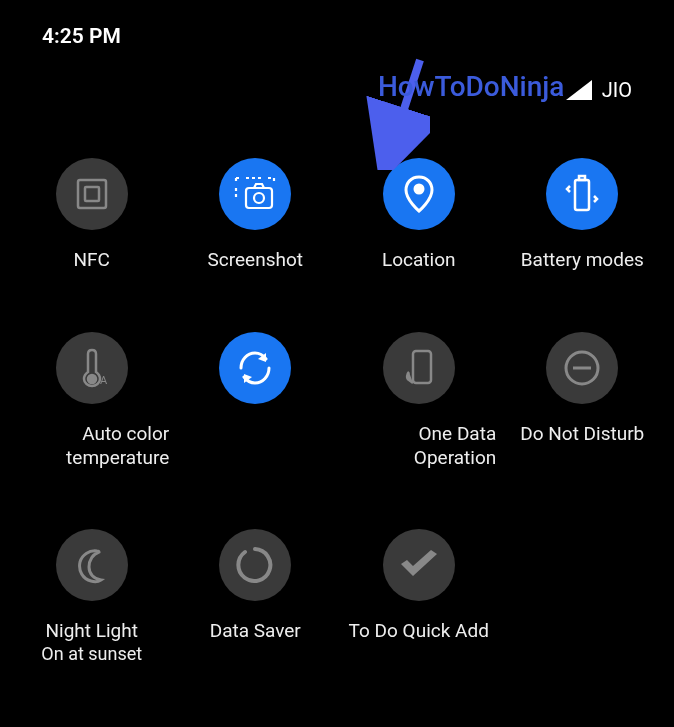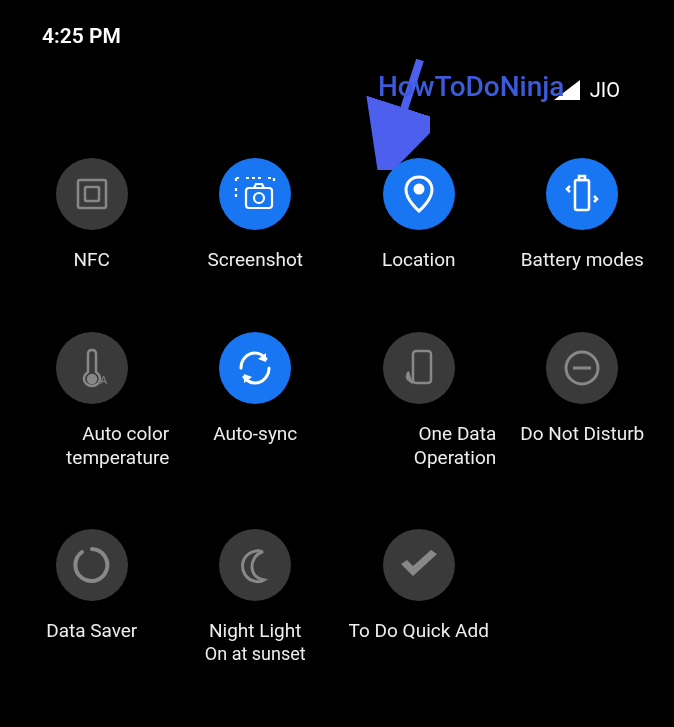--- a/index.html
+++ b/index.html
@@ -39,21 +39,21 @@
     }
     .arrow {
       position: absolute;
       top: 50px;
       left: 320px;
       z-index: 9;
     }
     .status-icons {
       position: absolute;
       top: 78px;
-      right: 54px;
+      right: 42px;
       display: flex;
       align-items: center;
       gap: 6px;
     }
     .signal-icon {
       width: 0;
       height: 0;
       border-style: solid;
       border-width: 0 0 20px 26px;
       border-color: transparent transparent #fff transparent;
@@ -193,21 +193,20 @@
 
   <div class="tile">
     <div class="tile-icon active">
       <svg width="38" height="38" viewBox="0 0 38 38" fill="none" stroke="#fff" stroke-width="3">
         <path d="M30 10 C27 6 23 4 19 4 C11 4 5 11 5 19" stroke-linecap="round"></path>
         <path d="M8 28 C11 32 15 34 19 34 C27 34 33 27 33 19" stroke-linecap="round"></path>
         <polygon points="30,4 30,13 22,10" fill="#fff" stroke="none"></polygon>
         <polygon points="8,34 8,25 16,28" fill="#fff" stroke="none"></polygon>
       </svg>
     </div>
-    <div class="tile-label">Auto-sync</div>
   </div>
 
   <div class="tile">
     <div class="tile-icon inactive">
       <svg width="36" height="40" viewBox="0 0 36 40" fill="none" stroke="#888" stroke-width="2.5">
         <rect x="12" y="3" width="18" height="32" rx="3"></rect>
         <path d="M8 24 C6 26 5 30 8 32 L12 35" fill="#888" stroke="#888"></path>
       </svg>
     </div>
     <div class="tile-label">One Data Operation</div>
@@ -219,39 +218,39 @@
       <svg width="40" height="40" viewBox="0 0 40 40" fill="none" stroke="#888" stroke-width="3">
         <circle cx="20" cy="20" r="16"></circle>
         <line x1="11" y1="20" x2="29" y2="20"></line>
       </svg>
     </div>
     <div class="tile-label">Do Not Disturb</div>
   </div>
 
   <div class="tile">
     <div class="tile-icon inactive">
+      <svg width="38" height="38" viewBox="0 0 38 38" fill="none" stroke="#888" stroke-width="3">
+        <path d="M26 6 C20 8 16 14 16 21 C16 28 21 33 28 34 C25 36 21 36 18 35 C10 33 5 25 7 16 C9 9 16 4 24 5 C25 5 26 5 26 6 Z" fill="none"></path>
+      </svg>
+    </div>
+    <div class="tile-label">Night Light</div>
+    <div class="tile-sublabel">On at sunset</div>
+  </div>
+
+  <div class="tile">
+    <div class="tile-icon inactive">
       <svg width="40" height="40" viewBox="0 0 40 40" fill="none" stroke="#888" stroke-width="4">
         <path d="M20 4 A16 16 0 1 1 10 7" stroke-linecap="round"></path>
       </svg>
     </div>
     <div class="tile-label">Data Saver</div>
   </div>
 
   <div class="tile">
     <div class="tile-icon inactive">
-      <svg width="38" height="38" viewBox="0 0 38 38" fill="none" stroke="#888" stroke-width="3">
-        <path d="M26 6 C20 8 16 14 16 21 C16 28 21 33 28 34 C25 36 21 36 18 35 C10 33 5 25 7 16 C9 9 16 4 24 5 C25 5 26 5 26 6 Z" fill="none"></path>
-      </svg>
-    </div>
-    <div class="tile-label">Night Light</div>
-    <div class="tile-sublabel">On at sunset</div>
-  </div>
-
-  <div class="tile">
-    <div class="tile-icon inactive">
       <svg width="40" height="30" viewBox="0 0 40 30" fill="#888">
         <polygon points="2,14 14,26 38,4 32,0 14,16 8,10"></polygon>
       </svg>
     </div>
     <div class="tile-label">To Do Quick Add</div>
     <div class="tile-sublabel"></div>
   </div>
 
 </div>
 

